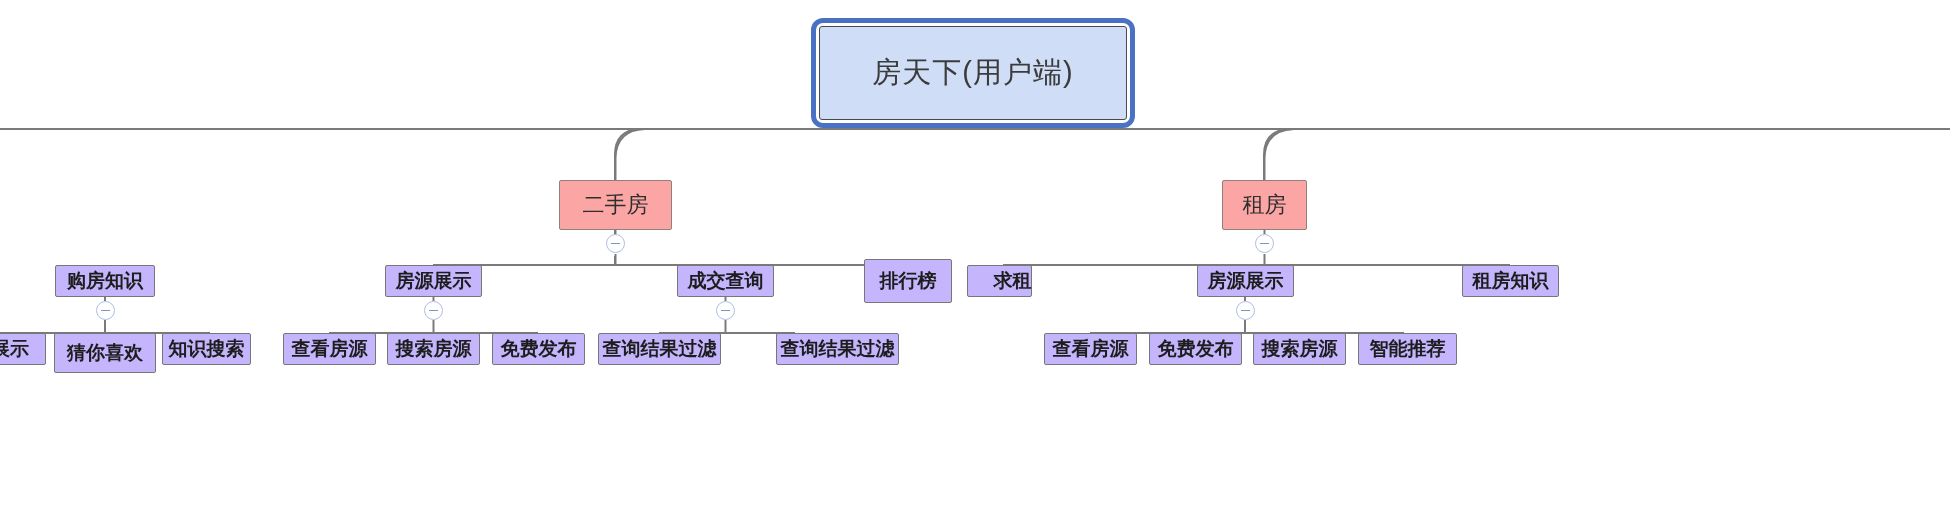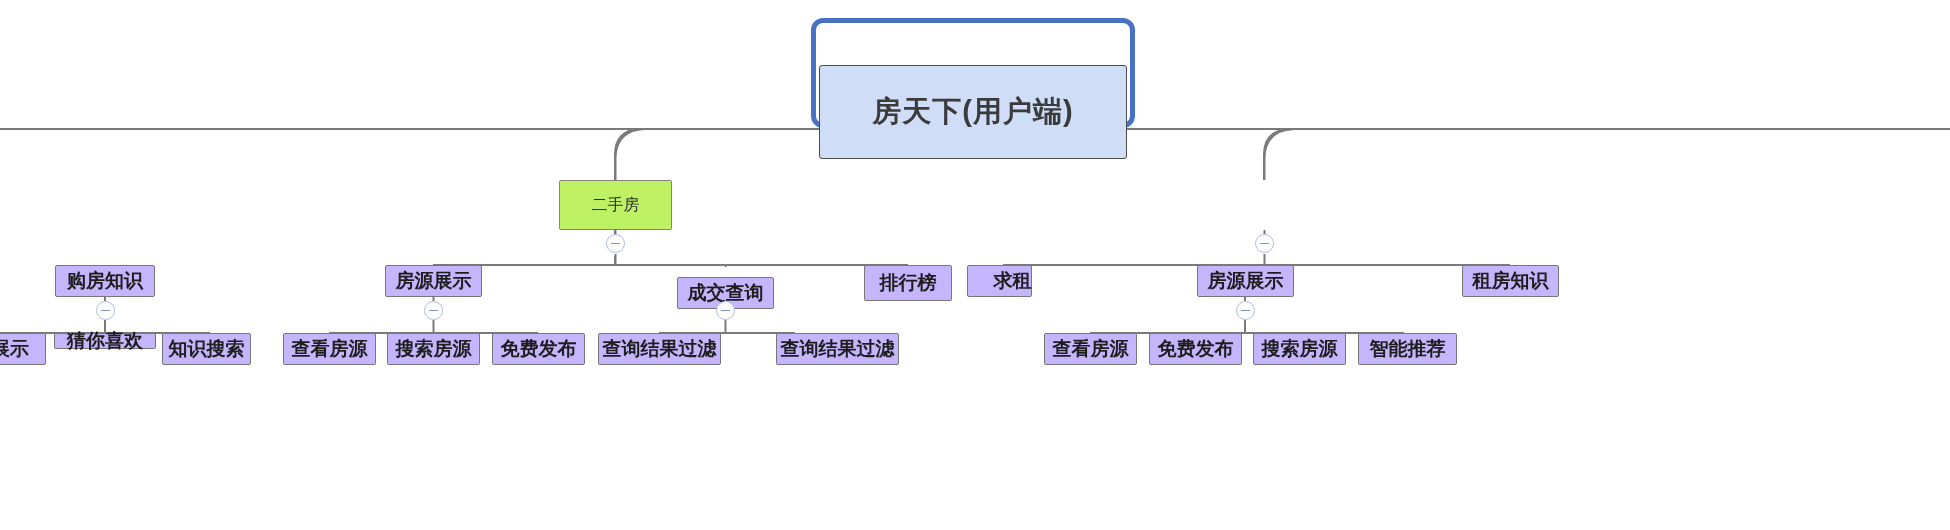--- a/index.html
+++ b/index.html
@@ -10,30 +10,30 @@
 
   svg.edges{position:absolute;left:0;top:0;width:1950px;height:530px;
             pointer-events:none;}
 
   
   .node{position:absolute;box-sizing:border-box;display:flex;
         align-items:center;justify-content:center;white-space:nowrap;}
 
   .node.root{
     background:#cfddf6;border:1.6px solid #4a4a4a;border-radius:3px;
-    font-size:29px;font-weight:bold;color:#3b3b3b;letter-spacing:1px;margin-top:39px;
+    font-size:29px;font-weight:normal;color:#3b3b3b;letter-spacing:1px;
   }
   .root-ring{
     position:absolute;border:5px solid #4a72c4;border-radius:12px;
     background:#ffffff;box-sizing:border-box;
   }
 
   .node.lvl2{
-    background:#bef264;border:1.6px solid #8d8279;border-radius:2px;
-    font-size:16px;color:#2e2e2e;
+    background:#fca5a5;border:1.6px solid #8d8279;border-radius:2px;
+    font-size:22px;color:#2e2e2e;
   }
 
   .node.lvl3,.node.lvl4{
     background:#c4b5fd;border:1.5px solid #777777;border-radius:2px;
     font-size:19px;color:#1d1d1d;font-weight:bold;
   }
 
   
   .toggle{position:absolute;width:19px;height:19px;border-radius:50%;
           background:#ffffff;border:1.4px solid #aebfe3;box-sizing:border-box;
@@ -143,52 +143,53 @@
   </svg>
 
   <div class="root-ring" style="left:811px;top:18px;width:324px;height:110px;"></div>
   <div class="node root" style="left:819px;top:26px;width:308px;height:94px;">房天下(用户端)</div>
 
   <div class="node lvl2" style="left:559px;top:180px;width:113px;height:50px;">二手房</div>
   <div class="toggle" style="left:606px;top:234px;">
     <i></i>
   </div>
 
+  <div class="node lvl2" style="left:1222px;top:180px;width:85px;height:50px;">租房</div>
   <div class="toggle" style="left:1255px;top:234px;">
     <i></i>
   </div>
 
   <div class="node lvl3" style="left:55px;top:265px;width:100px;height:32px;">购房知识</div>
   <div class="toggle" style="left:96px;top:301px;">
     <i></i>
   </div>
 
   <div class="node lvl3" style="left:385px;top:265px;width:97px;height:32px;">房源展示</div>
   <div class="toggle" style="left:424px;top:301px;">
     <i></i>
   </div>
 
-  <div class="node lvl3" style="left:677px;top:265px;width:97px;height:32px;margin-top:12px;">成交查询</div>
+  <div class="node lvl3" style="left:677px;top:265px;width:97px;height:32px;">成交查询</div>
   <div class="toggle" style="left:716px;top:301px;">
     <i></i>
   </div>
 
-  <div class="node lvl3" style="left:864px;top:265px;width:88px;height:36px;">排行榜</div>
+  <div class="node lvl3" style="left:864px;top:259px;width:88px;height:44px;">排行榜</div>
 
   <div class="node lvl3" style="left:967px;top:265px;width:65px;height:32px;padding-left:26px;">求租</div>
 
   <div class="node lvl3" style="left:1197px;top:265px;width:97px;height:32px;">房源展示</div>
   <div class="toggle" style="left:1236px;top:301px;">
     <i></i>
   </div>
 
   <div class="node lvl3" style="left:1462px;top:265px;width:97px;height:32px;">租房知识</div>
 
   <div class="node lvl4" style="left:-26px;top:333px;width:72px;height:32px;">展示</div>
-  <div class="node lvl4" style="left:54px;top:333px;width:102px;height:16px;">猜你喜欢</div>
+  <div class="node lvl4" style="left:54px;top:333px;width:102px;height:40px;">猜你喜欢</div>
   <div class="node lvl4" style="left:162px;top:333px;width:89px;height:32px;">知识搜索</div>
 
   <div class="node lvl4" style="left:283px;top:333px;width:93px;height:32px;">查看房源</div>
   <div class="node lvl4" style="left:387px;top:333px;width:93px;height:32px;">搜索房源</div>
   <div class="node lvl4" style="left:492px;top:333px;width:93px;height:32px;">免费发布</div>
 
   <div class="node lvl4" style="left:598px;top:333px;width:123px;height:32px;">查询结果过滤</div>
   <div class="node lvl4" style="left:733px;top:333px;width:123px;height:32px;margin-left:43px;">查询结果过滤</div>
 
   <div class="node lvl4" style="left:1044px;top:333px;width:93px;height:32px;">查看房源</div>

